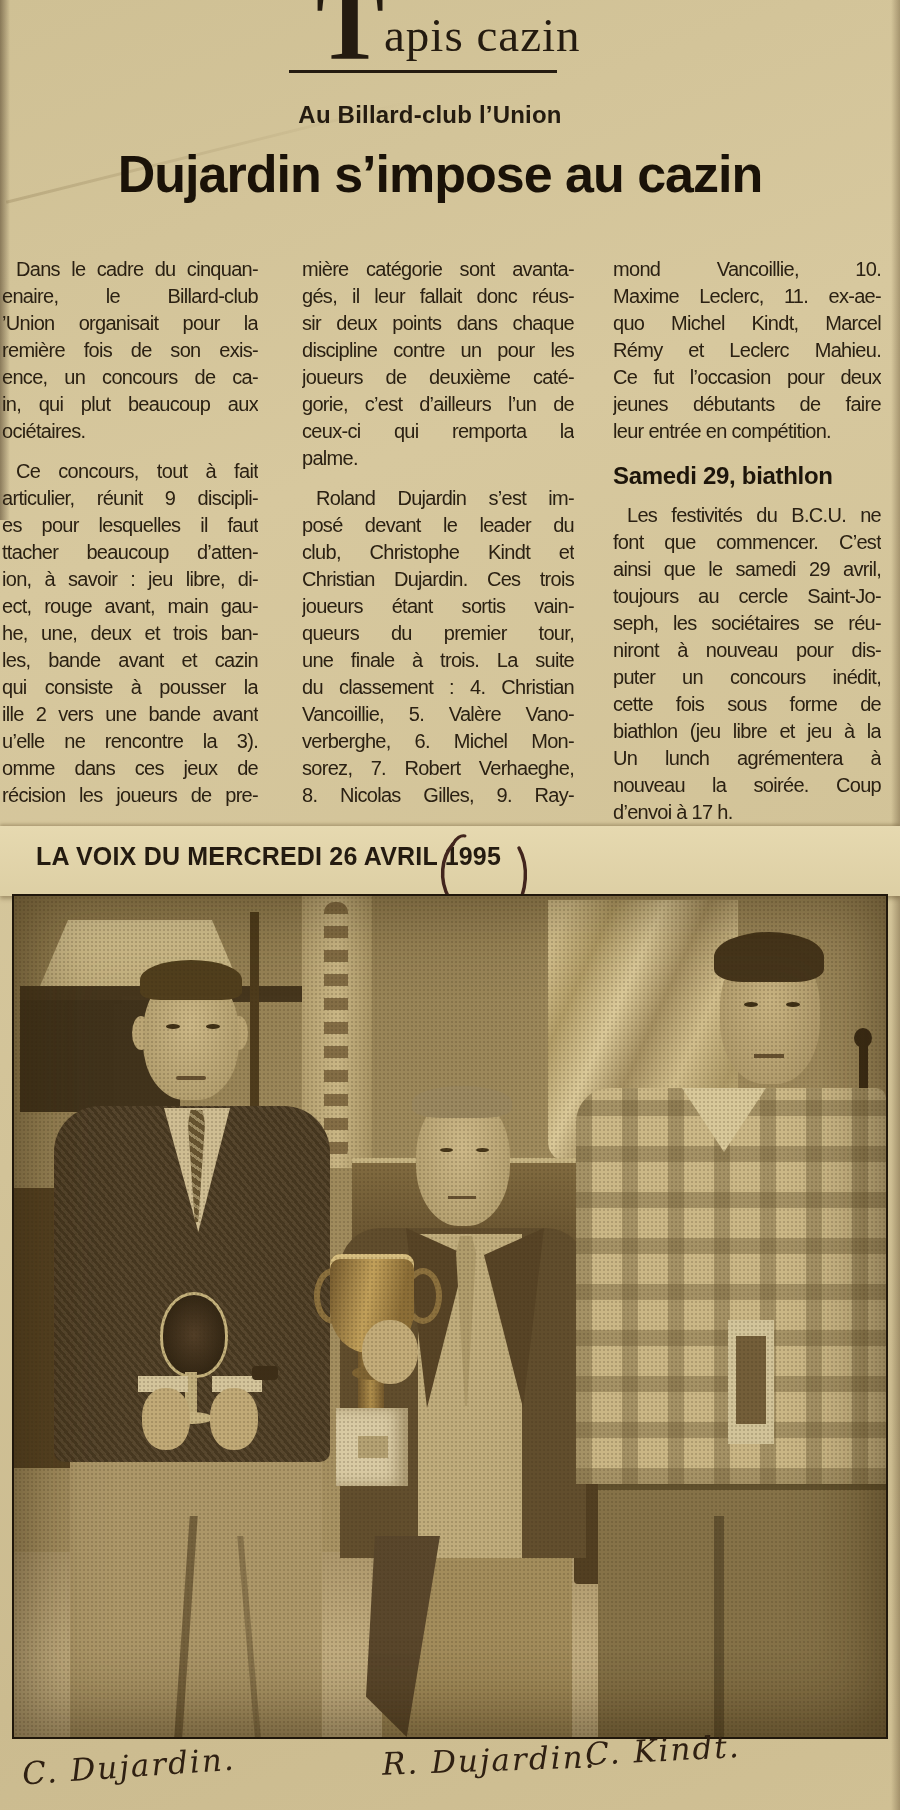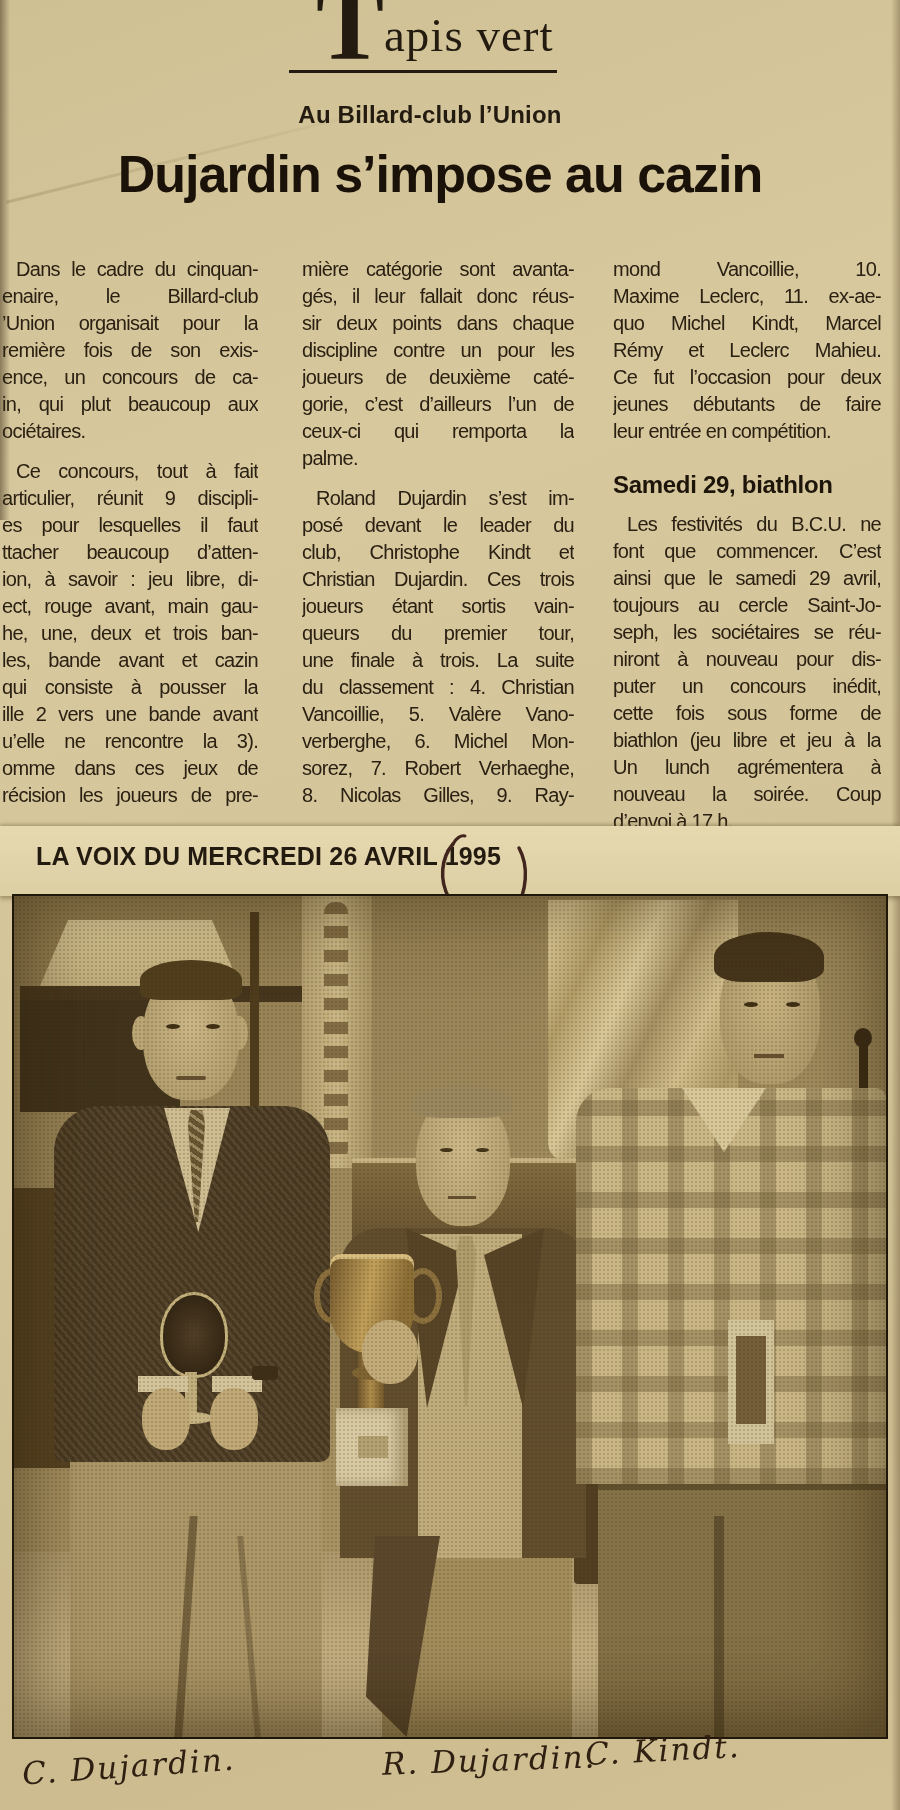--- a/index.html
+++ b/index.html
@@ -32,21 +32,21 @@
   .col{position:absolute;top:240px;font-size:20px;line-height:27px;letter-spacing:-0.7px;overflow:hidden;}
   .col1{left:2px;width:256px;}
   .col2{left:302px;width:272px;}
   .col3{left:613px;width:268px;}
   .para{margin:16px 0 0 0;}
   .para + .para, .subhead + .para{margin-top:13px;}
   .ln{display:block;height:27px;text-align:justify;text-align-last:justify;white-space:nowrap;overflow:hidden;}
   .ln-first{text-indent:14px;}
   .ln-end{text-align-last:left;}
   .subhead{margin:15px 0 9px 0;font-size:24px;font-weight:700;letter-spacing:-0.3px;color:#1d150a;}
-  .para + .subhead{margin-top:26px;}
+  .para + .subhead{margin-top:17px;}
 
   
   .dateline-strip{position:absolute;left:0;top:826px;width:900px;height:70px;
     background:linear-gradient(#e6d9b0,#ddcfa4);
     box-shadow:0 -2px 3px rgba(110,90,50,.35), 0 3px 4px rgba(80,60,30,.35);}
   .dateline{position:absolute;left:36px;top:16px;font-size:25px;font-weight:700;
     letter-spacing:.2px;color:#241b10;}
   .dateline-curves{position:absolute;left:415px;top:-12px;width:130px;height:100px;}
 
   
@@ -157,21 +157,21 @@
 </style>
 </head>
 <body>
 
 <div class="page">
   <div class="edge-left"></div>
   <div class="edge-right"></div>
   <div class="crease"></div>
 
   <div class="masthead-T">T</div>
-  <div class="masthead-rest">apis vert</div>
+  <div class="masthead-rest">apis cazin</div>
   <div class="masthead-rule"></div>
 
   <div class="kicker">Au Billard-club l’Union</div>
   <div class="headline">Dujardin s’impose au cazin</div>
 
   <div class="col col1">
       <div class="para">
         <div class="ln ln-first">Dans le cadre du cinquan-</div>
         <div class="ln">enaire, le Billard-club</div>
         <div class="ln">’Union organisait pour la</div>

